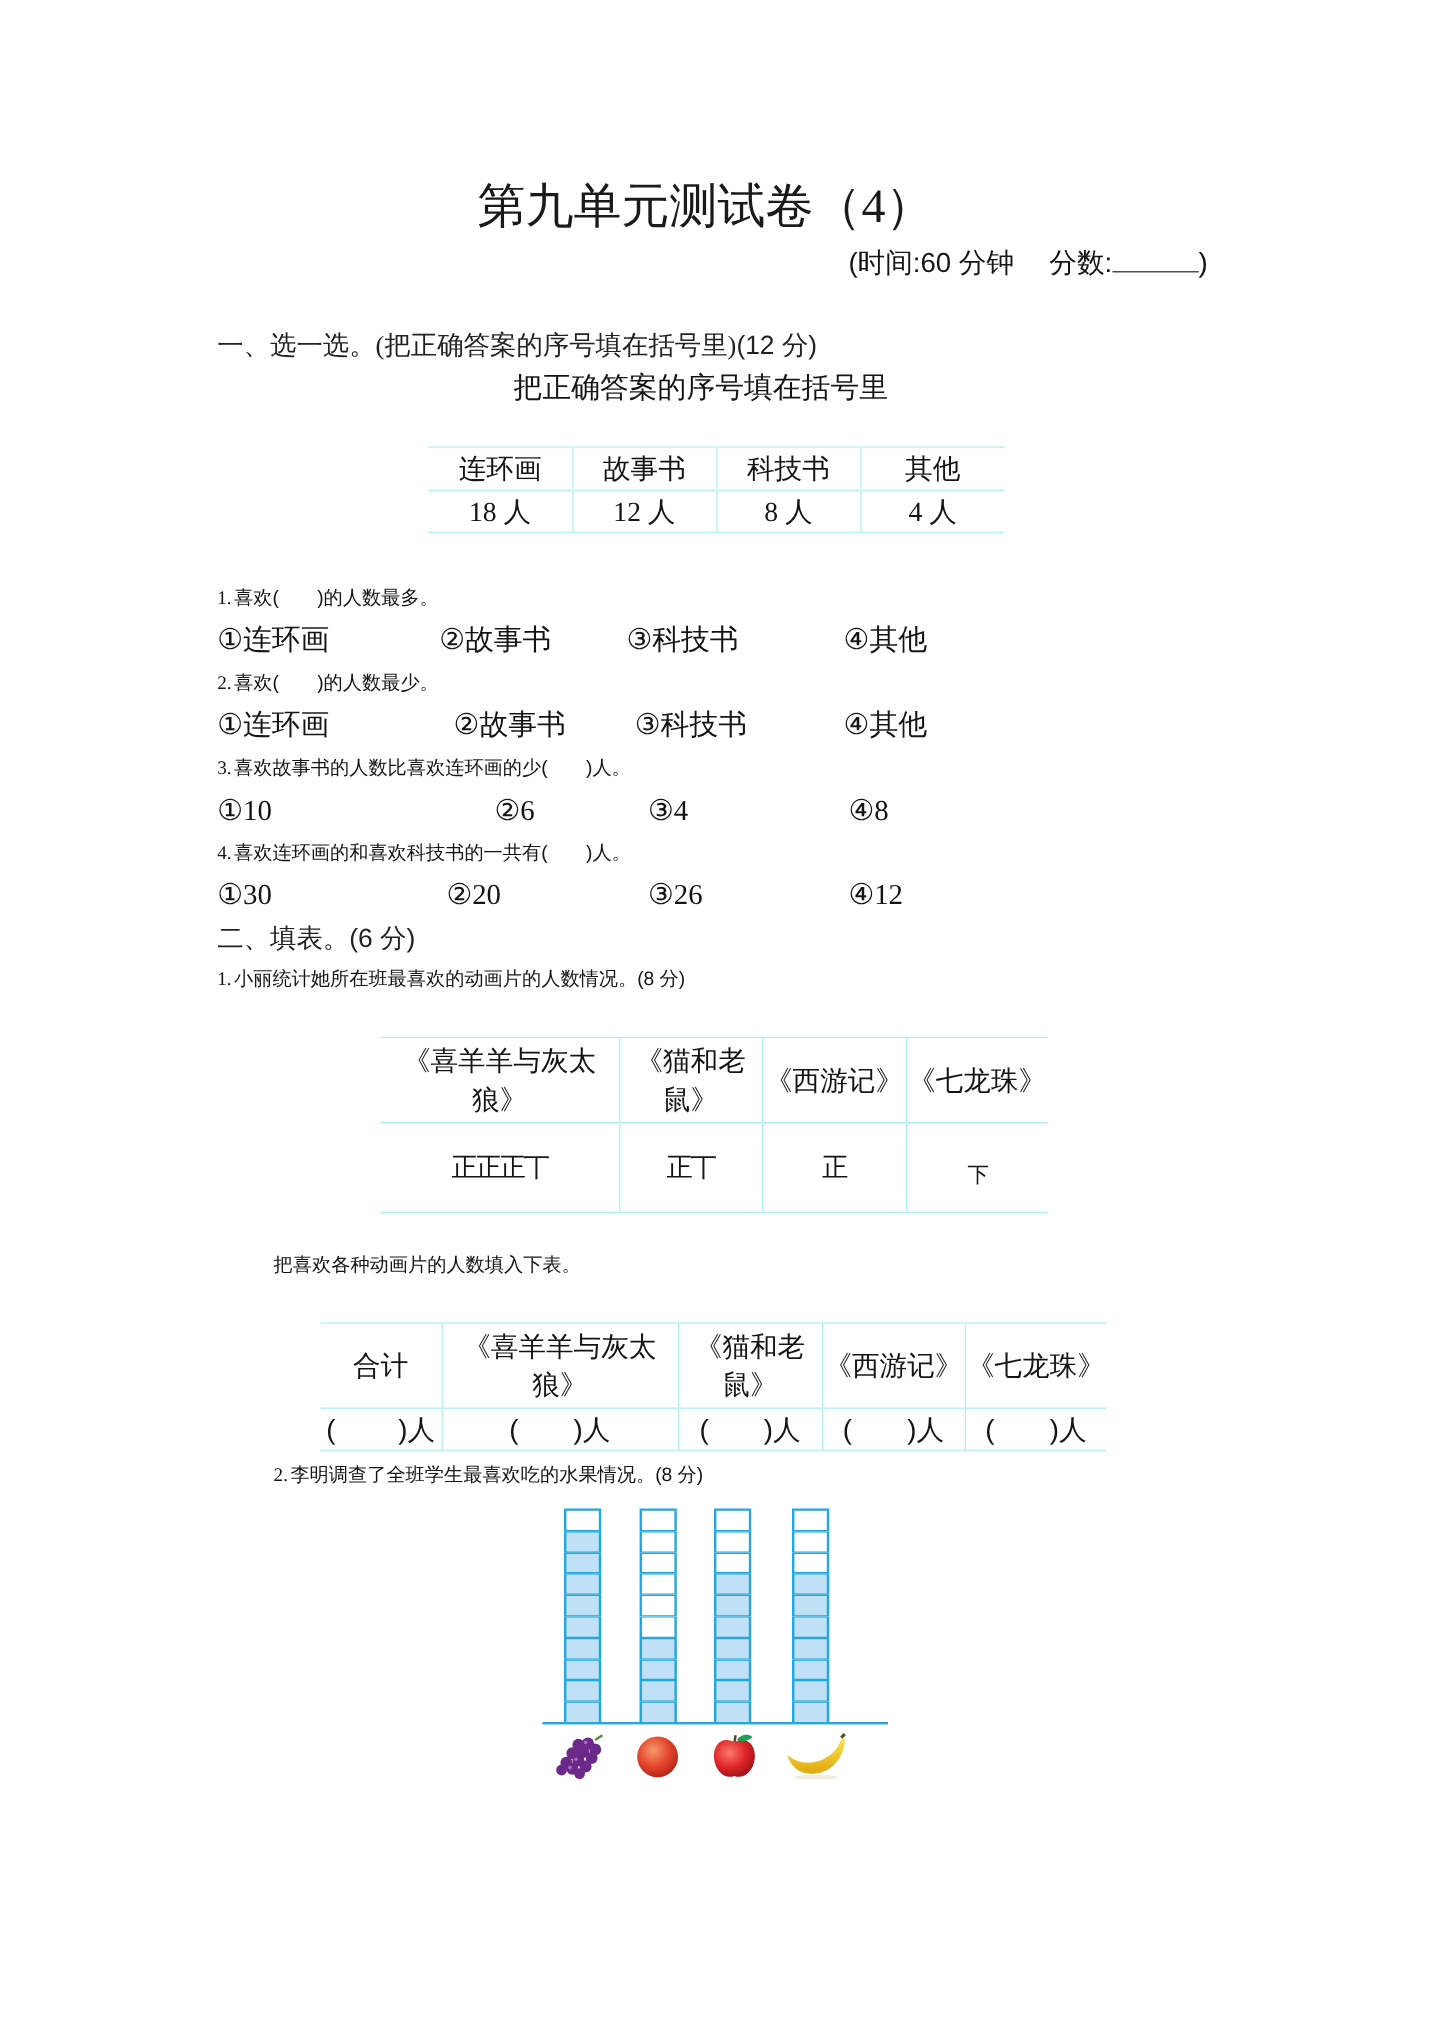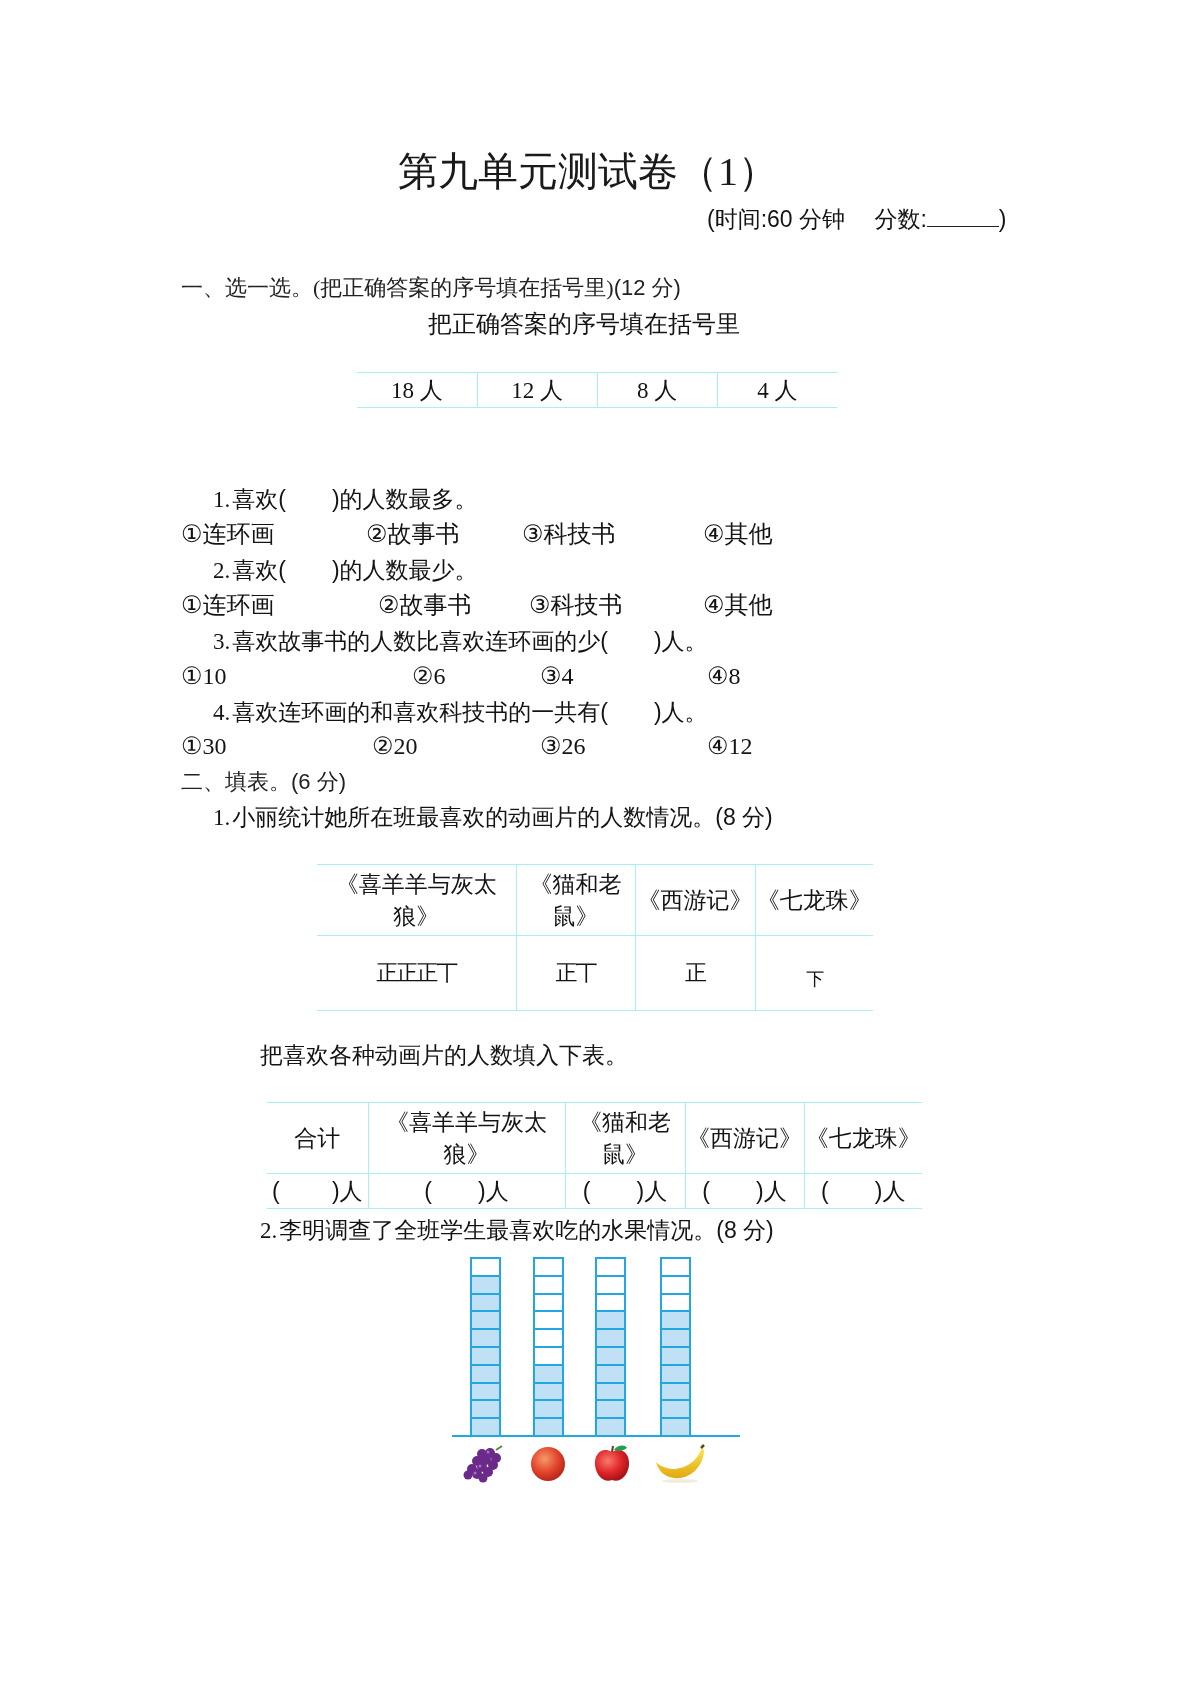--- a/index.html
+++ b/index.html
@@ -8,21 +8,21 @@
     font-family:"Liberation Sans","DejaVu Sans",sans-serif; color:#141414;
   }
   .abs { position:absolute; white-space:nowrap; }
   .serif { font-family:"Liberation Serif","DejaVu Serif",serif; }
   .title { left:398px; top:148px; font-size:40px; line-height:48px; font-family:"Liberation Serif","DejaVu Serif",serif; color:#1a1a1a; }
   .subtitle { left:707px; top:204px; font-size:23px; line-height:28px; }
   .subtitle .blank { display:inline-block; width:72px; border-bottom:1.5px solid #222; height:22px; vertical-align:baseline; }
   .sec-head { font-size:22px; line-height:28px; font-family:"Liberation Serif","DejaVu Serif",serif; color:#222; }
   .sec-head .pts { font-family:"Liberation Sans","DejaVu Sans",sans-serif; }
   .tbl-title { left:428px; top:309px; font-size:24px; line-height:30px; }
-  .q { font-size:23px; line-height:28px;margin-left:32px; }
+  .q { font-size:16px; line-height:28px; }
   .q .num { font-family:"Liberation Serif","DejaVu Serif",serif; margin-right:2px; }
   .opt { font-size:24px; line-height:28px; }
 
   table.grid { position:absolute; border-collapse:collapse; table-layout:fixed; }
   table.grid td {
     padding:0; text-align:center; vertical-align:middle;
     border-top:1.5px solid #a9f1f1; border-bottom:1.5px solid #a9f1f1;
     border-left:1.5px solid #a9f1f1;
   }
   table.grid td:first-child { border-left:none; }
@@ -45,39 +45,45 @@
   .cell { flex:1; border:2px solid #22a7e0; border-top-width:1px; border-bottom-width:1px; box-sizing:border-box; background:#ffffff; }
   .cell:first-child { border-top-width:2px; }
   .cell.filled { background:#bfe0f5; }
   .baseline { position:absolute; left:0; top:178px; width:288px; height:2px; background:#22a7e0; }
 
   .fruit { position:absolute; top:1444px; width:48px; height:40px; }
 </style>
 </head>
 <body>
 
-<div class="abs title">第九单元测试卷（1）</div>
+<div class="abs title">第九单元测试卷（4）</div>
 <div class="abs subtitle">
   <span>(时间:60 分钟</span>　
   <span>分数:</span><span class="blank"></span><span>)</span>
 </div>
 
 <div class="abs sec-head" style="left:181px; top:274px;">
   <span>一、选一选。(把正确答案的序号填在括号里)</span><span class="pts">(12 分)</span>
 </div>
 <div class="abs tbl-title">把正确答案的序号填在括号里</div>
 
 <table class="grid" id="t1">
   <colgroup>
       <col style="width:120px">
       <col style="width:120px">
       <col style="width:120px">
       <col style="width:120px">
     </colgroup>
   <tbody>
+      <tr class="h">
+    <td>连环画</td>
+    <td>故事书</td>
+    <td>科技书</td>
+    <td>其他</td>
+  </tr>
   <tr class="d">
     <td>18 人</td>
     <td>12 人</td>
     <td>8 人</td>
     <td>4 人</td>
   </tr>
 </tbody>
   </table>
 
 <div class="abs q" style="left:181px; top:485px;">

